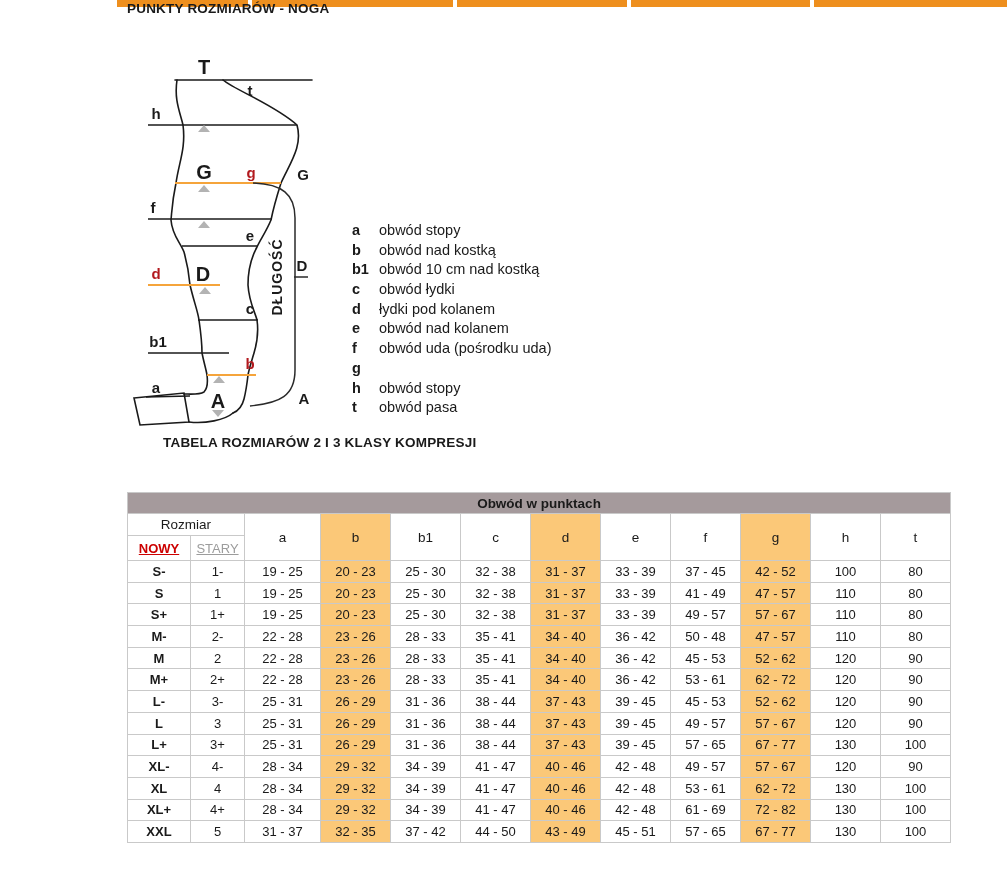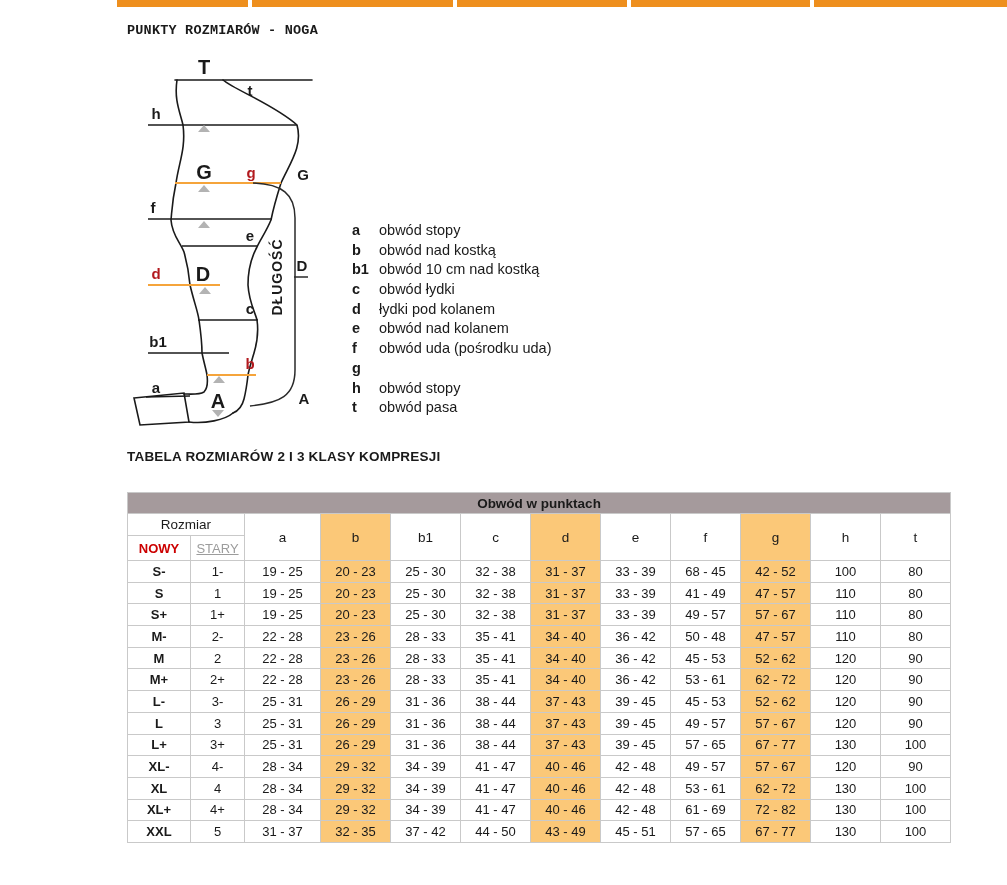--- a/index.html
+++ b/index.html
@@ -4,22 +4,22 @@
 <style>
   html,body { margin:0; padding:0; background:#fff; }
   .stage {
     position:relative; width:1007px; height:885px; background:#fff;
     overflow:hidden; font-family:"Liberation Sans", sans-serif; color:#1a1a1a;
   }
   
   .topbar-seg { position:absolute; top:0; height:7px; background:var(--c-topbar,#ee8f1e); }
 
   .page-title { position:absolute; left:127px; font-size:13.5px; font-weight:bold; letter-spacing:.2px; white-space:nowrap; }
-  #title-points { top:23px;font-family:Liberation Mono, monospace; }
-  #title-table  { top:449px; }
+  #title-points { top:1px; }
+  #title-table  { top:435px;margin-left:36px; }
 
   
   #leg-diagram { position:absolute; left:118px; top:50px; }
   #leg-diagram text { font-family:"Liberation Sans",sans-serif; font-weight:bold; fill:#1a1a1a; }
   #leg-diagram .big   { font-size:20px; }
   #leg-diagram .small { font-size:15px; }
   #leg-diagram .tiny  { font-size:14px; }
   #leg-diagram .red   { fill:var(--c-dred,#b2191e); }
   .outline { fill:none; stroke:#1a1a1a; stroke-width:1.6; stroke-linecap:round; }
   .mline   { fill:none; stroke:#1a1a1a; stroke-width:1.5; }
@@ -36,21 +36,21 @@
   #size-table-wrap { position:absolute; left:127px; top:492px; }
   table { border-collapse:collapse; table-layout:fixed; }
   th, td {
     border:1px solid var(--c-border,#c9c9c9);
     text-align:center; vertical-align:middle;
     font-size:13px; font-weight:normal; padding:0; white-space:nowrap;
   }
   tr.caption-row th { background:var(--c-thead,#a59a9c); height:20px; font-weight:bold; font-size:13.5px; }
   tr.colhead-row th { height:21px; font-size:13.5px; }
   tr.newold-row th  { height:24px; }
-  th.new-h { color:var(--c-new,#cc0000); font-weight:bold; }
+  th.new-h { color:var(--c-new,#cc0000); font-weight:bold;text-decoration:underline; }
   th.old-h { color:var(--c-old,#9c9c9c);text-decoration:underline; }
   tbody tr { height:21.7px; }
   tbody th.size-new { font-weight:bold; }
   .hl { background:var(--c-hl,#fbc878); }
 </style>
 </head>
 <body>
 
 <div class="stage">
 
@@ -200,21 +200,21 @@
       <tbody id="size-table-body">
           <tr>
             <th class="size-new">S-</th>
             <td>1-</td>
             <td>19 - 25</td>
             <td class="hl">20 - 23</td>
             <td>25 - 30</td>
             <td>32 - 38</td>
             <td class="hl">31 - 37</td>
             <td>33 - 39</td>
-            <td>68 - 45</td>
+            <td>37 - 45</td>
             <td class="hl">42 - 52</td>
             <td>100</td>
             <td>80</td>
           </tr>
           <tr>
             <th class="size-new">S</th>
             <td>1</td>
             <td>19 - 25</td>
             <td class="hl">20 - 23</td>
             <td>25 - 30</td>

